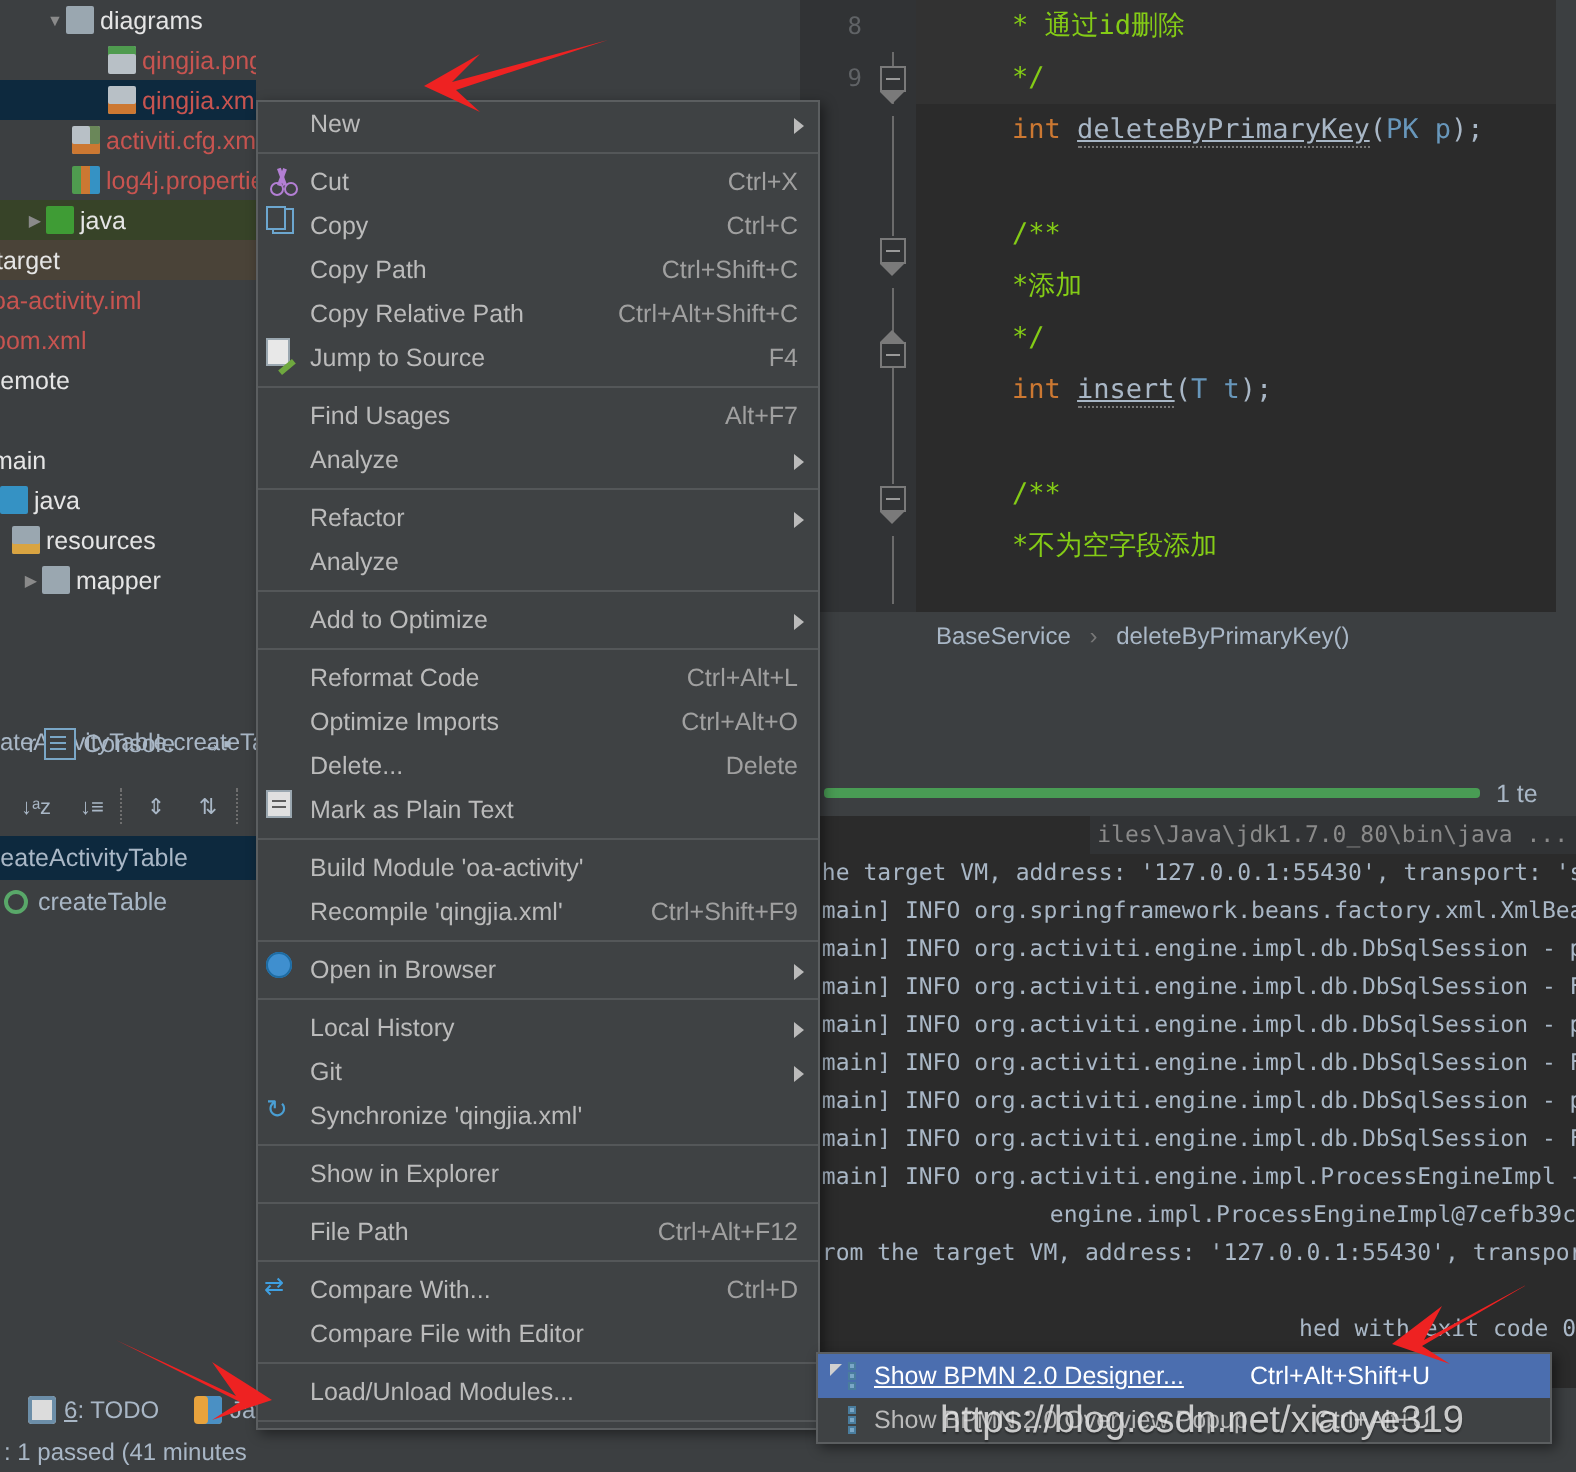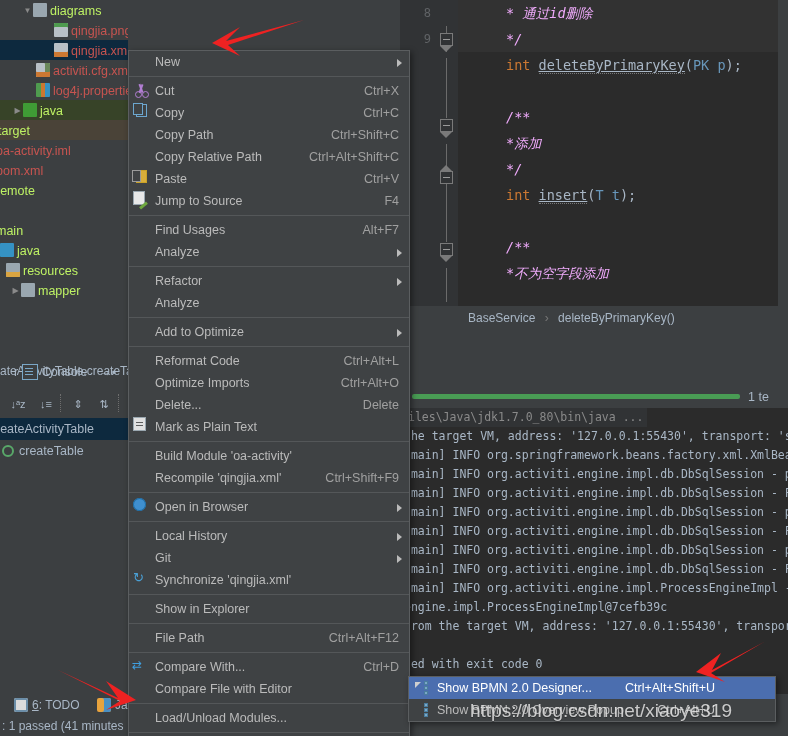--- a/index.html
+++ b/index.html
@@ -31,21 +31,21 @@
     color: #a9b7c6;
     white-space: nowrap;
     padding-left: 4px;
     box-sizing: border-box;
   }
   .tree-row.selected { background: #0d293e; }
   .tree-row.hl-green { background: #374328; }
   .tree-row.hl-brown { background: #4a4338; }
   .tree-row .label { vertical-align: middle; }
   .tree-row .label.red { color: #c75450; }
-  .tree-row .label.grey { color: #bef264; }
+  .tree-row .label.grey { color: #e5e5e5; }
   .arrow {
     display: inline-block; width: 11px; text-align: center;
     color: #8a8a8a; font-size: 8px; vertical-align: middle;
   }
   .ico {
     display: inline-block; width: 14px; height: 14px;
     vertical-align: middle; margin-right: 3px; position: relative; top: -1px;
   }
   .ico.folder { background:#9aa7b0; border-radius:1px; }
   .ico.folder-green { background:#3f9c35; border-radius:1px; }
@@ -89,21 +89,21 @@
   }
   .fold-tri-up { border-bottom:6px solid #7a7a7a; }
   .fold-tri-dn { border-top:6px solid #7a7a7a; }
   #code {
     position: absolute; left: 58px; top: 0; right: 0; height: 306px;
     font-family: "DejaVu Sans Mono", monospace; font-size: 13.5px;
     color: #a9b7c6;
   }
   .code-line { height: 26px; line-height: 26px; white-space: nowrap; padding-left: 48px; }
   .code-line.cur { background: #323232; }
-  .cmt { color:#f0abfc; font-style: italic; }
+  .cmt { color:#84cc16; }
   .kw { color:#cc7832; }
   .mname { color:#a9b7c6; border-bottom: 1px dotted #787878; text-decoration: underline; }
   .typ { color:#6897bb; }
   .pn { color:#a9b7c6; }
   .punc { color:#a9b7c6; }
   #editor-scroll-track {
     position:absolute; right:0; top:0; width:10px; height:306px; background:#3c3f41;
   }
   #breadcrumb {
     position:absolute; left:400px; top:306px; width:388px; height:24px;
@@ -166,21 +166,21 @@
     background:#499c54; border-radius:2px;
   }
   #progress-label {
     position:absolute; left:348px; top:0; font-size:12.5px; color:#a9b7c6; line-height:22px;
   }
   #console-out {
     position:absolute; left:400px; top:78px; width:388px; height:290px;
     font-family:"DejaVu Sans Mono", monospace; font-size:11.5px;
     color:#a9b7c6; background:#2b2b2b; overflow:hidden;
   }
-  #console-out .cline { height:19px; line-height:19px; white-space:nowrap; padding-left:4px; }
+  #console-out .cline { height:19px; line-height:19px; white-space:nowrap; padding-left:4px;text-align:right; }
   #console-out .cline.cmd { color:#8a8a8a; background:#313335; display:inline-block; padding:0 4px;}
   #console-left-gutter {
     position:absolute; left:396px; top:78px; width:6px; height:290px; background:#3c3f41;
   }
   .console-mark {
     position:absolute; left:396px; width:5px; height:14px; background:#4e5254;
   }
 
   
   #status-bar {
@@ -264,21 +264,21 @@
     position:absolute; left:408px; top:676px; width:366px;
     background:#3f4244; border:1px solid #5b5e60;
     box-shadow: 2px 2px 6px rgba(0,0,0,0.45);
     z-index:60;
   }
   .smi {
     position:relative; height:22px; line-height:22px;
     font-size:12.5px; color:#bbbbbb; white-space:nowrap;
     padding-left:28px; box-sizing:border-box;
   }
-  .smi.sel { background:#4b6eaf; color:#ffffff; }
+  .smi.sel { background:#4b6eaf; color:#ffffff;text-decoration:underline; }
   .smi .accel { position:absolute; right:60px; top:0; font-size:12.5px; color:#c8c8c8;}
   .smi.sel .accel { color:#ffffff; }
   .smico { position:absolute; left:6px; top:4px; width:16px;height:14px; }
   .smico .bar { position:absolute; width:4px;height:4px;background:#7aa7c7;border:1px solid #4a7d9e;box-sizing:border-box;}
   .smico .b1{left:9px;top:0;} .smico .b2{left:9px;top:5px;} .smico .b3{left:9px;top:10px;}
   .smico .cursor{position:absolute;left:0;top:1px;width:0;height:0;
     border-left:6px solid #d0d0d0;border-bottom:6px solid transparent;}
 
   
   .arrow-annot { position:absolute; z-index:80; pointer-events:none; }
@@ -436,21 +436,20 @@
   <div id="ctx-menu">
       <div class="mi"><span>New</span><span class="sub-arrow"></span></div>
       <div class="msep"></div>
       <div class="mi"><span class="mico cut">
           <span class="scis-l"></span>
           <span class="scis-r"></span>
         </span><span>Cut</span><span class="accel">Ctrl+X</span></div>
       <div class="mi"><span class="mico copy"></span><span>Copy</span><span class="accel">Ctrl+C</span></div>
       <div class="mi"><span>Copy Path</span><span class="accel">Ctrl+Shift+C</span></div>
       <div class="mi"><span>Copy Relative Path</span><span class="accel">Ctrl+Alt+Shift+C</span></div>
-      <div class="mi"><span class="mico paste"></span><span>Paste</span><span class="accel">Ctrl+V</span></div>
       <div class="mi"><span class="mico jump"></span><span>Jump to Source</span><span class="accel">F4</span></div>
       <div class="msep"></div>
       <div class="mi"><span>Find Usages</span><span class="accel">Alt+F7</span></div>
       <div class="mi"><span>Analyze</span><span class="sub-arrow"></span></div>
       <div class="msep"></div>
       <div class="mi"><span>Refactor</span><span class="sub-arrow"></span></div>
       <div class="mi"><span>Analyze</span></div>
       <div class="msep"></div>
       <div class="mi"><span>Add to Optimize</span><span class="sub-arrow"></span></div>
       <div class="msep"></div>

